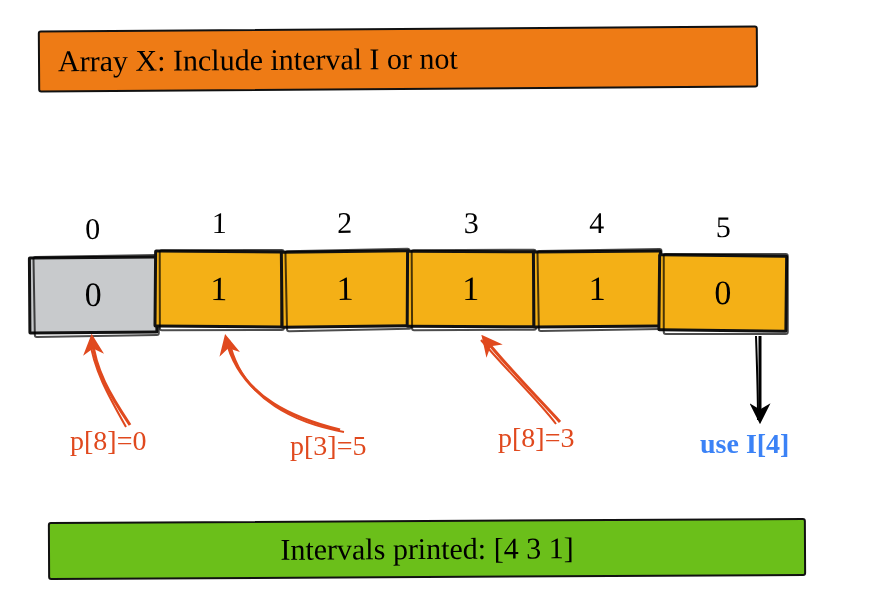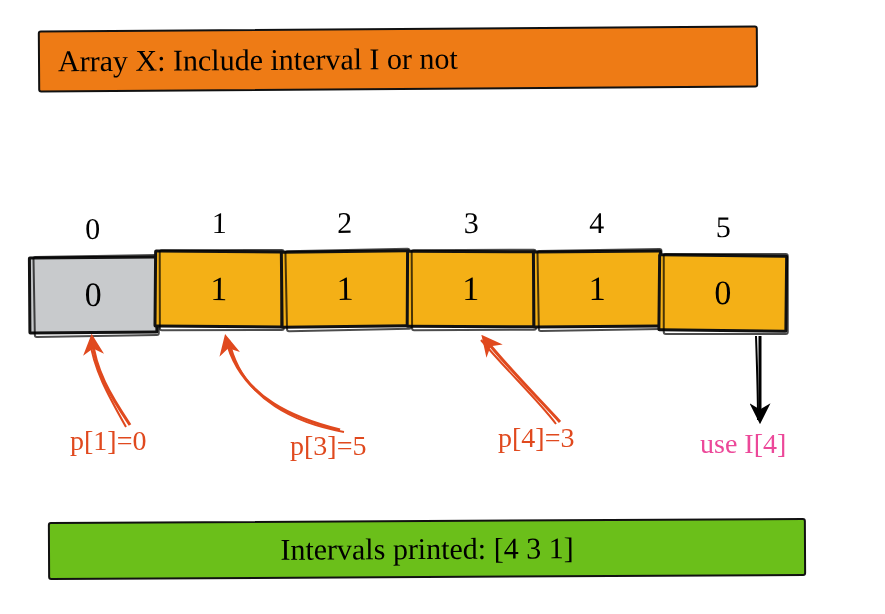--- a/index.html
+++ b/index.html
@@ -70,21 +70,21 @@
     pointer-events: none;
   }
   .c-grey  { background: #c8cacc; }
   .c-amber { background: #f4b016; }
   .c-amber2{ background: #f4b016; }
   .annot {
     position: absolute;
     font-size: 28px;
   }
   .annot.red { color: #e0491e; }
-  .annot.blk { color: #ec4899; }
+  .annot.blk { color: #3b82f6; font-weight: bold; }
   svg.arrows {
     position: absolute;
     left: 0; top: 0;
     width: 885px; height: 614px;
     pointer-events: none;
   }
 </style>
 </head>
 <body>
 
@@ -112,23 +112,23 @@
   <div class="cell-wrap" style="transform: rotate(-0.4deg);">
     <div class="idx">4</div>
     <div class="cell c-amber">1</div>
   </div>
   <div class="cell-wrap" style="transform: translateY(4px) rotate(0.6deg);">
     <div class="idx">5</div>
     <div class="cell c-amber2">0</div>
   </div>
 </div>
 
-<div class="annot red" style="left:70px; top:425px;">p[1]=0</div>
+<div class="annot red" style="left:70px; top:425px;">p[8]=0</div>
 <div class="annot red" style="left:290px; top:430px;">p[3]=5</div>
-<div class="annot red" style="left:498px; top:422px;">p[4]=3</div>
+<div class="annot red" style="left:498px; top:422px;">p[8]=3</div>
 <div class="annot blk" style="left:700px; top:428px;">use I[4]</div>
 
 <div class="footer-bar" style="left:48px; top:520px; width:758px; text-align:center;">
   <span>Intervals printed:  [4 3 1]</span>
 </div>
 
 <svg class="arrows">
   <defs>
     <marker id="ahRed" viewBox="0 0 10 10" refX="8" refY="5" markerWidth="7" markerHeight="7" orient="auto-start-reverse">
       <path d="M0,0 L10,5 L0,10 L3,5 z" fill="#e0491e"></path>

